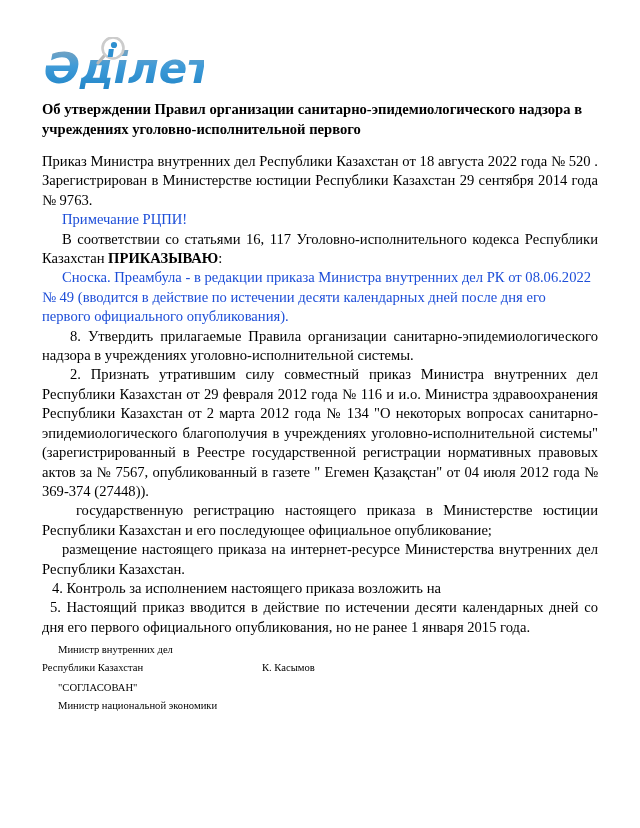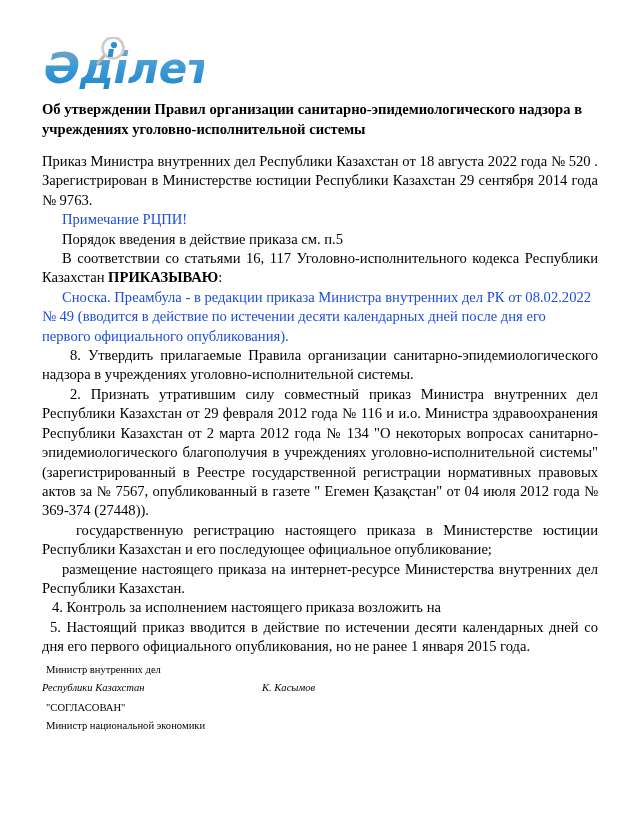--- a/index.html
+++ b/index.html
@@ -23,26 +23,26 @@
   p.leftal{text-align:left;}
   .red{color:#1d4ed8;}
   .ind8{text-indent:8px;}
   .ind10{text-indent:10px;}
   .ind20{text-indent:20px;}
   .ind28{text-indent:28px;}
   .ind34{text-indent:34px;}
   .ind42{text-indent:42px;}
   .sig-block{margin-top:7px;}
   .sig-line{
-    font-size:10.6px;line-height:12px;margin:0 0 6px 4px;
+    font-size:10.6px;line-height:12px;margin:0 0 6px 16px;
     text-align:left;
   }
   .sig-row{display:flex;margin:0 0 8px 0;}
   .sig-col-label{width:220px;flex:0 0 220px;}
-  .sig-row .sig-line{margin:0;font-style:italic;}
+  .sig-row .sig-line{margin:0;}
 </style>
 </head>
 <body>
 
 <div class="page">
 
   <div class="logo-wrap">
     <svg width="160" height="54" viewBox="0 0 160 54">
       <defs>
         <linearGradient id="logoGrad" x1="0" y1="0" x2="0" y2="1">
@@ -54,31 +54,30 @@
       <text x="0" y="46" font-style="italic" font-weight="bold" font-size="42" font-family="DejaVu Sans, sans-serif" fill="url(#logoGrad)">Әділет</text>
       <g>
         <line x1="60" y1="19" x2="54" y2="26" stroke="#b9b9b9" stroke-width="3.2" stroke-linecap="round"></line>
         <circle cx="69" cy="11" r="10.5" fill="#ffffff" fill-opacity="0.92" stroke="#cccccc" stroke-width="2.6"></circle>
         <circle cx="70" cy="8" r="3.1" fill="#2d8fd0"></circle>
         <rect x="66.5" y="12" width="5" height="8" fill="#2d8fd0" transform="skewX(-8)"></rect>
       </g>
     </svg>
   </div>
 
-  <h1 class="doc-title">Об утверждении Правил организации санитарно-эпидемиологического надзора в учреждениях уголовно-исполнительной системы</h1>
+  <h1 class="doc-title">Об утверждении Правил организации санитарно-эпидемиологического надзора в учреждениях уголовно-исполнительной первого</h1>
 
   <p class="body">Приказ Министра внутренних дел Республики Казахстан от 18 августа 2022 года № 520 . Зарегистрирован в Министерстве юстиции Республики Казахстан 29 сентября 2014 года № 9763.</p>
 
   <p class="body leftal red ind20">Примечание РЦПИ!</p>
 
-  <p class="body leftal ind20">Порядок введения в действие приказа см. п.5</p>
 
   <p class="body ind20"><span>В соответствии со статьями 16, 117 Уголовно-исполнительного кодекса Республики Казахстан </span><b>ПРИКАЗЫВАЮ</b><span>:</span></p>
 
-  <p class="body leftal red ind20">Сноска. Преамбула - в редакции приказа Министра внутренних дел РК от 08.02.2022 № 49 (вводится в действие по истечении десяти календарных дней после дня его первого официального опубликования).</p>
+  <p class="body leftal red ind20">Сноска. Преамбула - в редакции приказа Министра внутренних дел РК от 08.06.2022 № 49 (вводится в действие по истечении десяти календарных дней после дня его первого официального опубликования).</p>
 
   <p class="body ind28">8. Утвердить прилагаемые Правила организации санитарно-эпидемиологического надзора в учреждениях уголовно-исполнительной системы.</p>
   <p class="body ind28">2. Признать утратившим силу совместный приказ Министра внутренних дел Республики Казахстан от 29 февраля 2012 года № 116 и и.о. Министра здравоохранения Республики Казахстан от 2 марта 2012 года № 134 "О некоторых вопросах санитарно-эпидемиологического благополучия в учреждениях уголовно-исполнительной системы" (зарегистрированный в Реестре государственной регистрации нормативных правовых актов за № 7567, опубликованный в газете " Егемен Қазақстан" от 04 июля 2012 года № 369-374 (27448)).</p>
   <p class="body ind34">государственную регистрацию настоящего приказа в Министерстве юстиции Республики Казахстан и его последующее официальное опубликование;</p>
   <p class="body ind20">размещение настоящего приказа на интернет-ресурсе Министерства внутренних дел Республики Казахстан.</p>
   <p class="body leftal ind10">4. Контроль за исполнением настоящего приказа возложить на</p>
   <p class="body ind8">5. Настоящий приказ вводится в действие по истечении десяти календарных дней со дня его первого официального опубликования, но не ранее 1 января 2015 года.</p>
 
   <div class="sig-block">
     <p class="sig-line">Министр внутренних дел</p>

